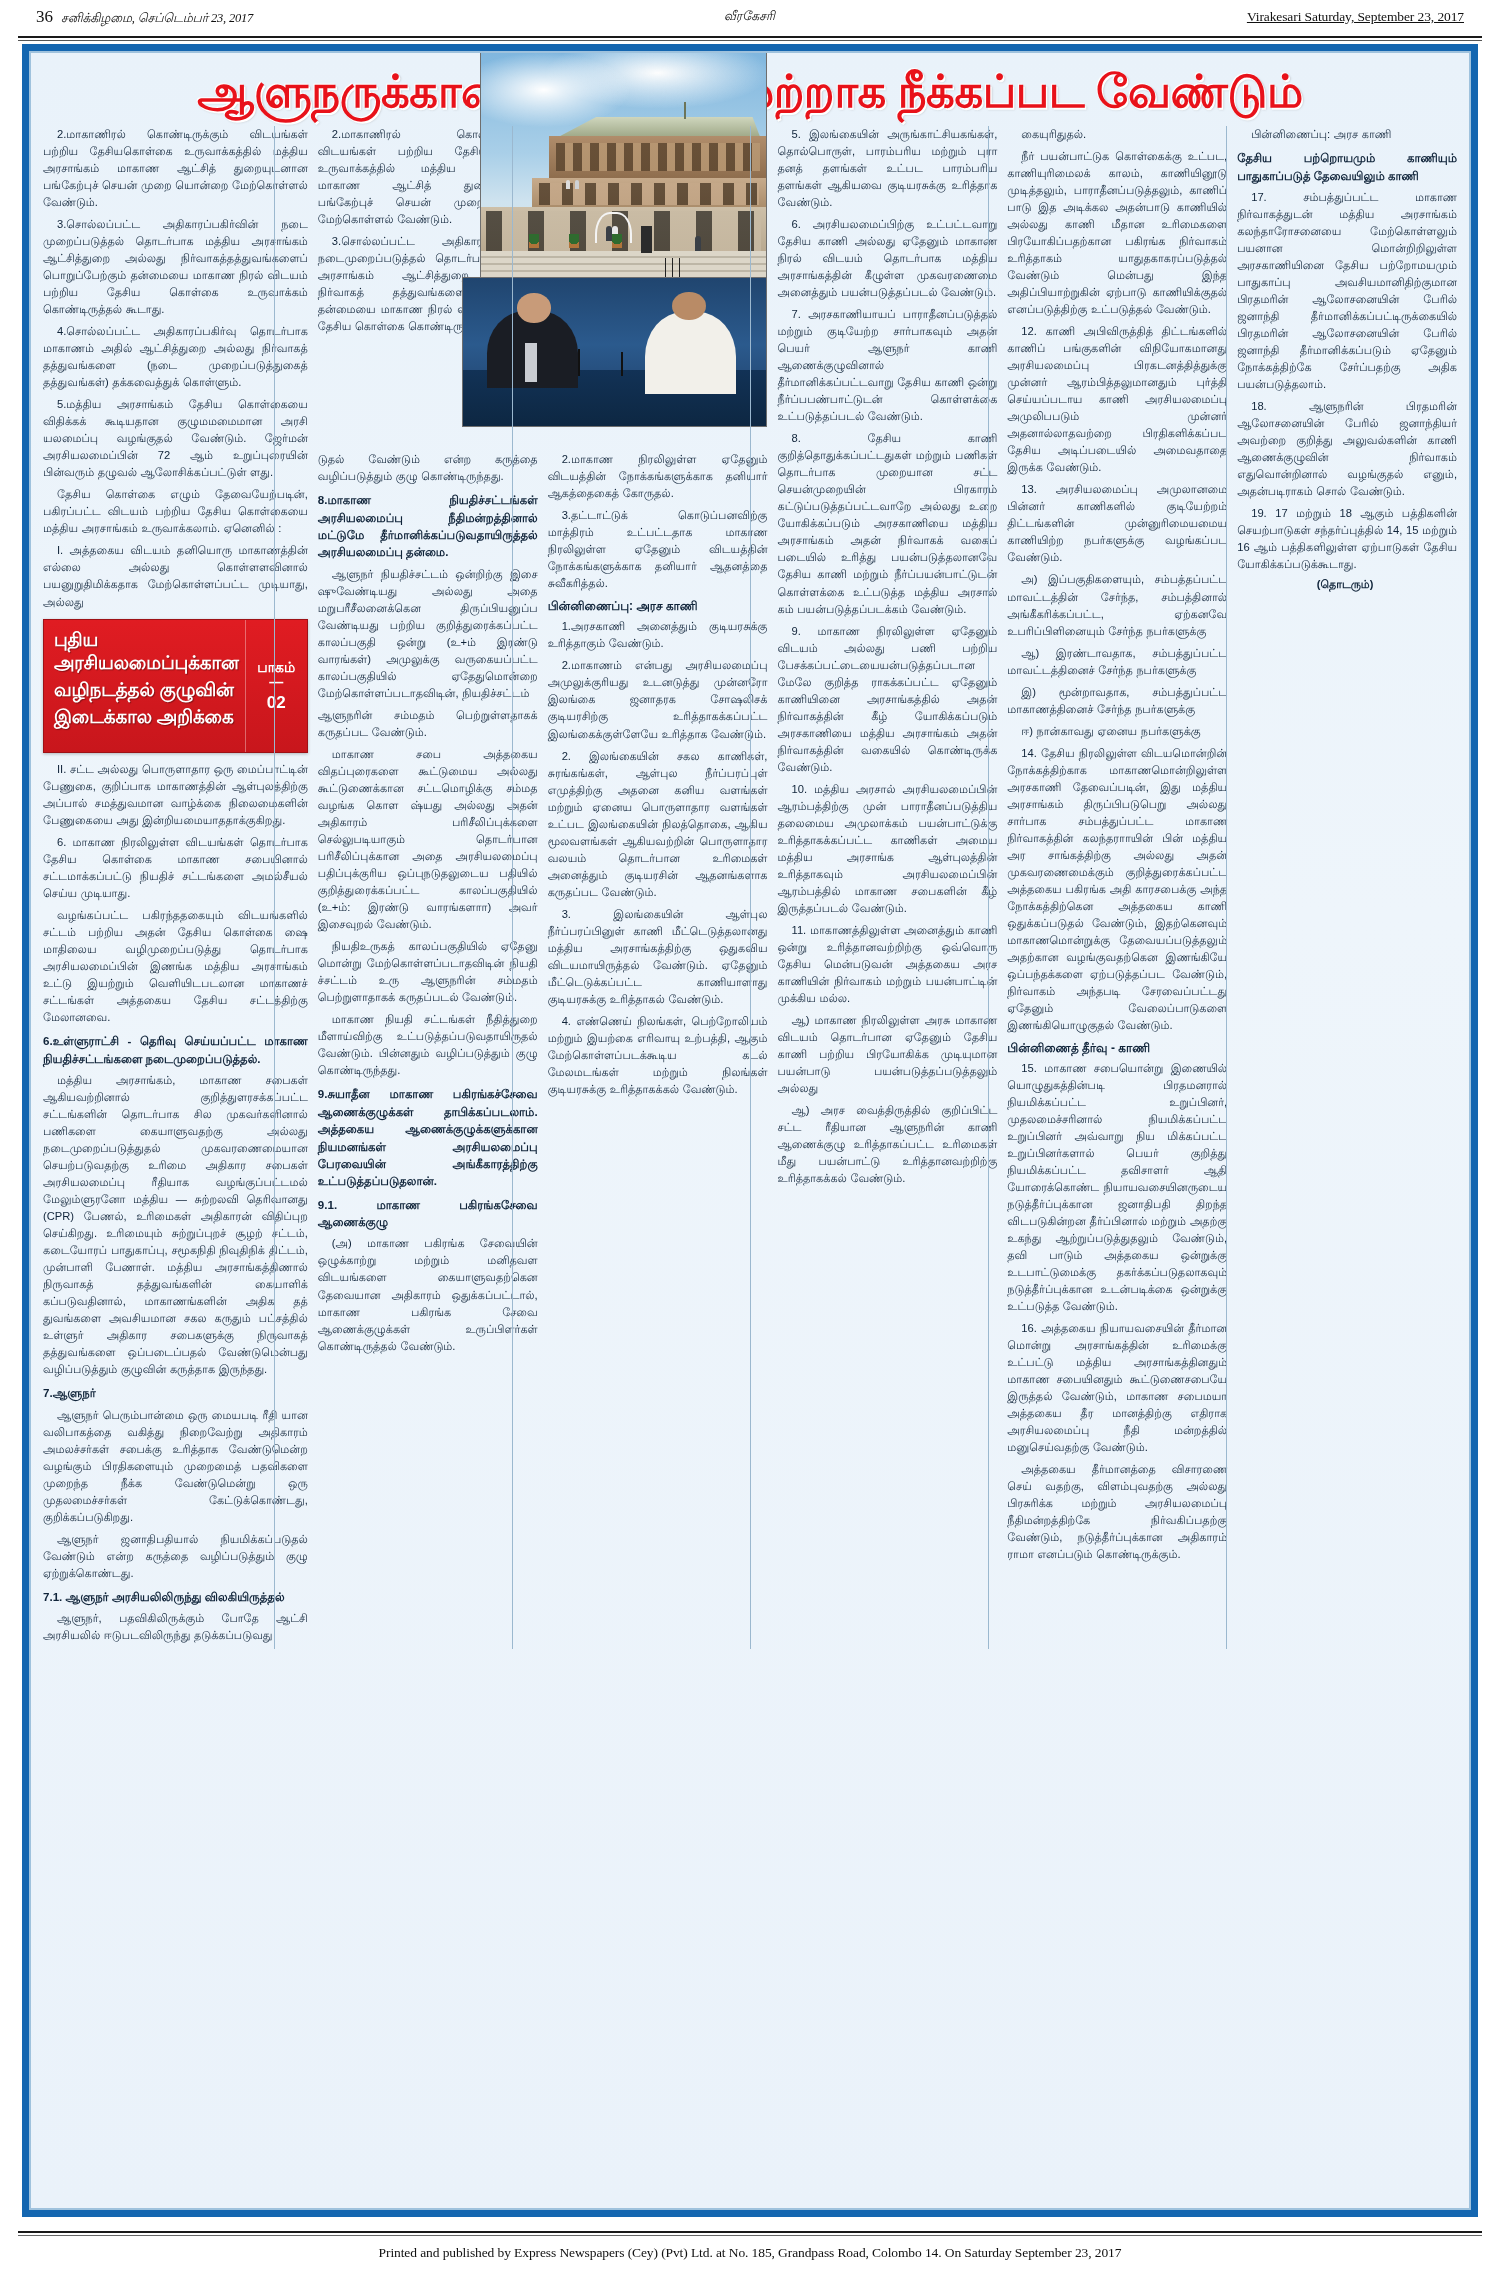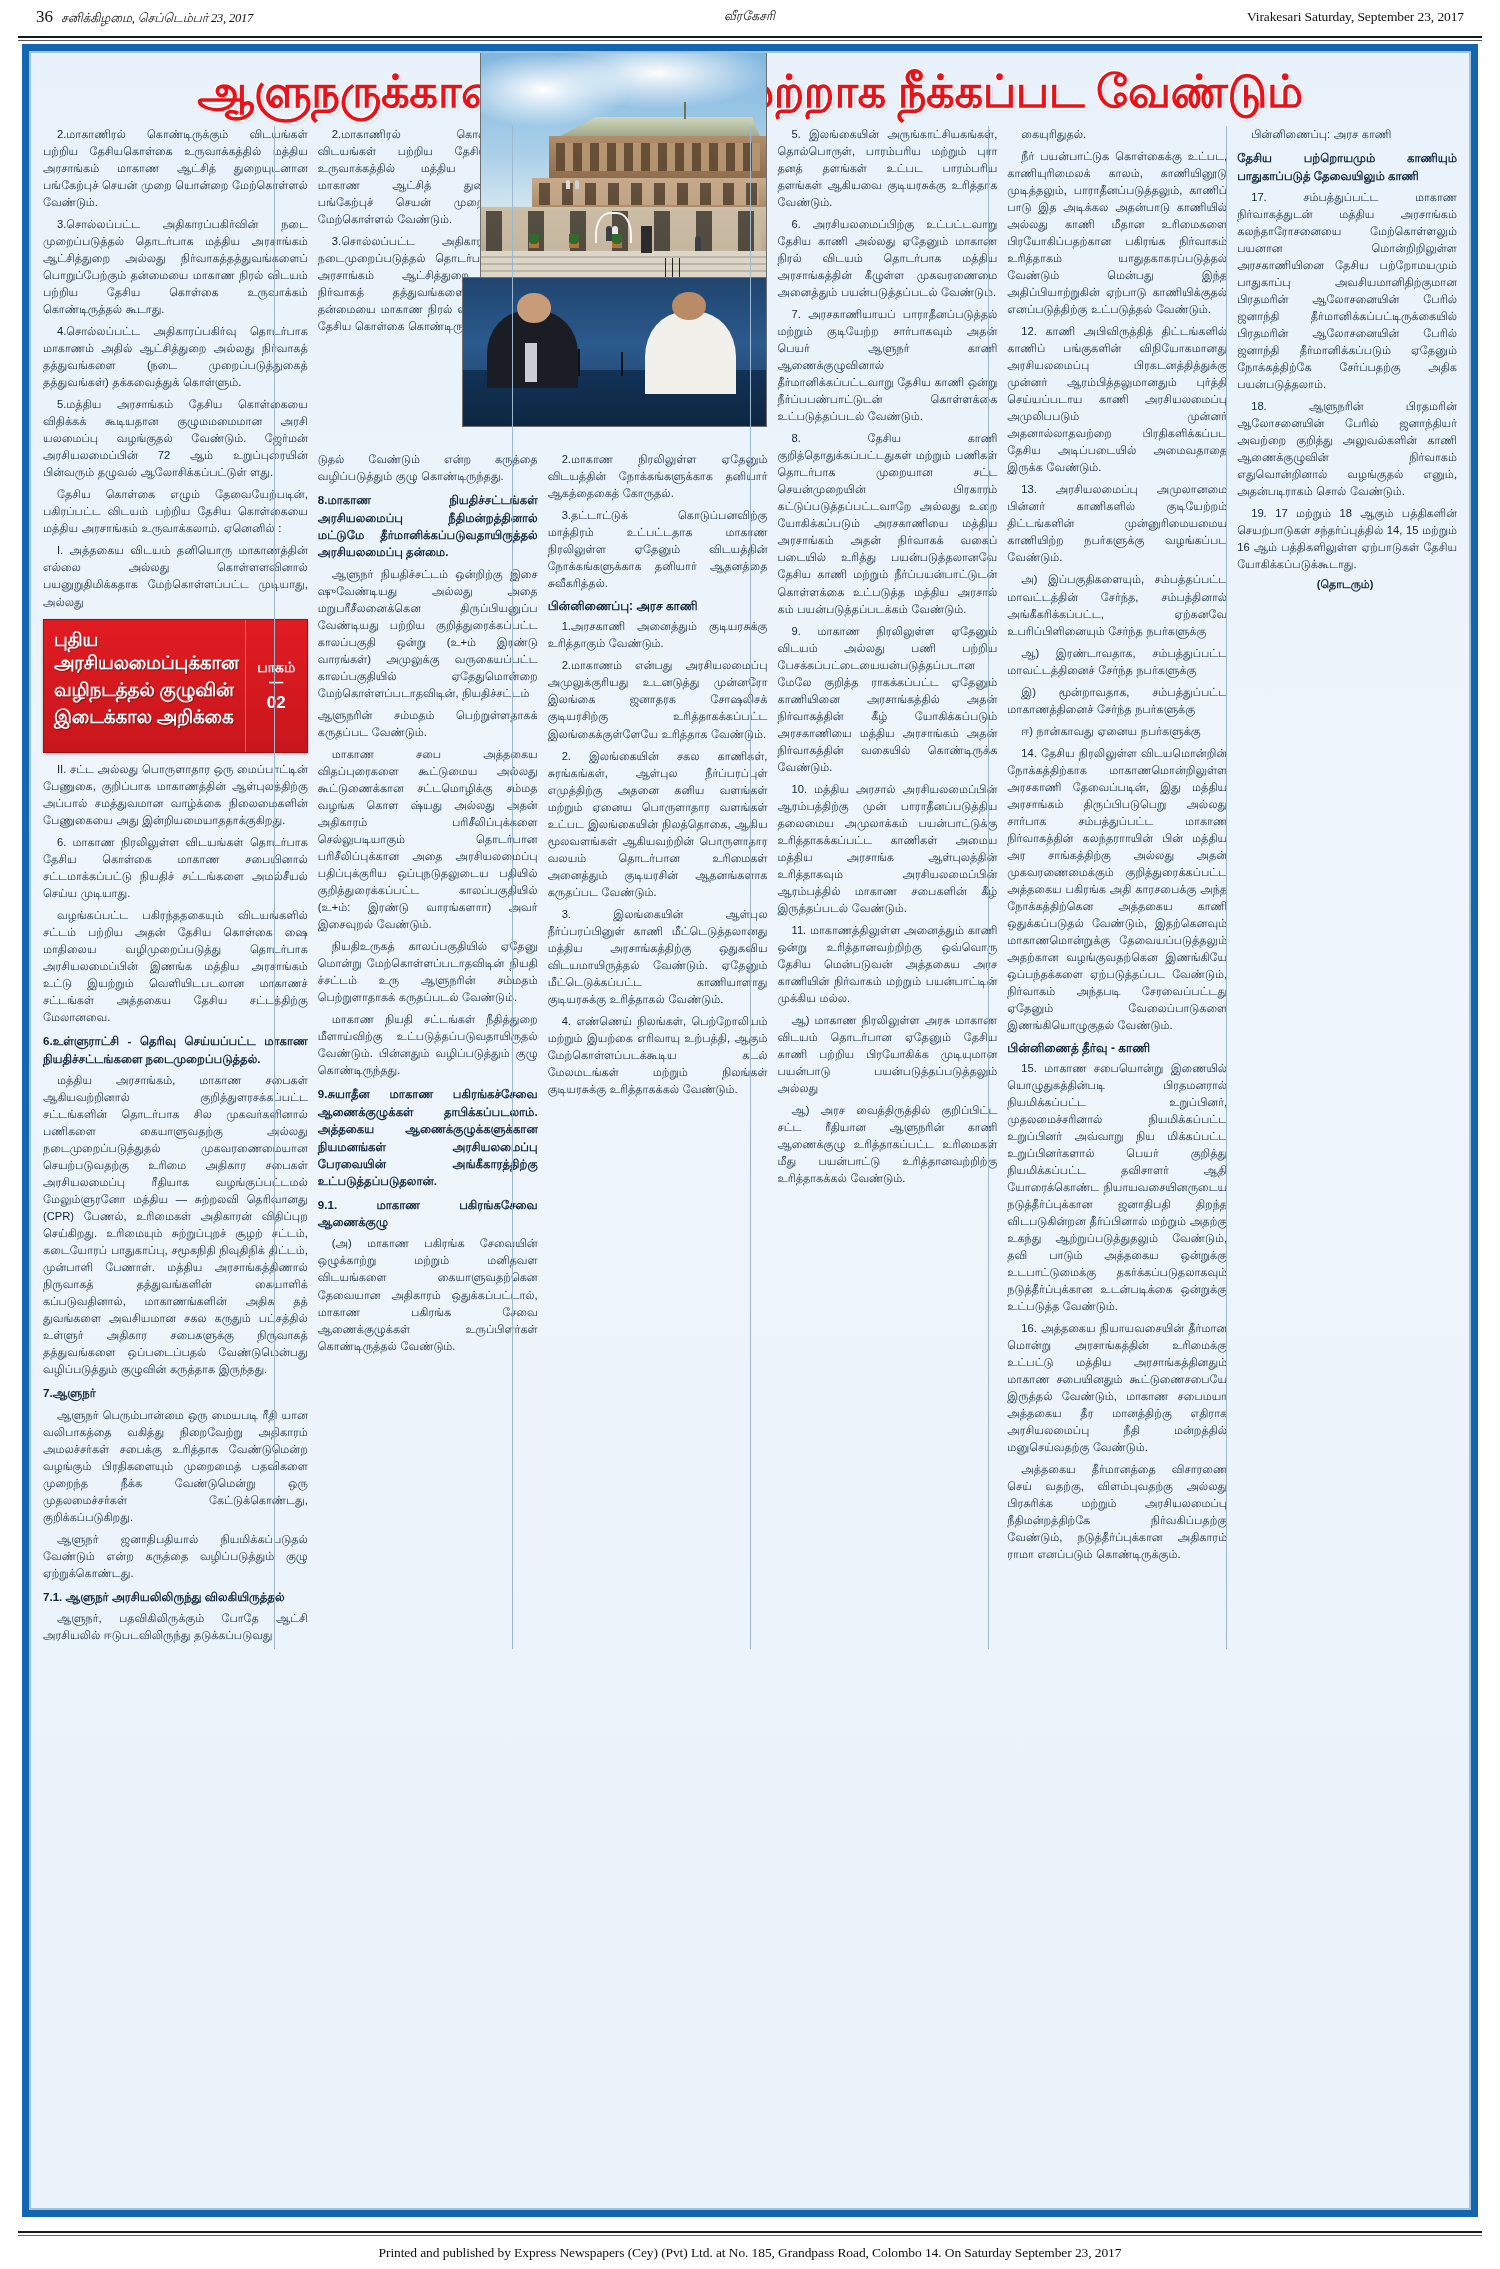--- a/index.html
+++ b/index.html
@@ -20,21 +20,21 @@
     position:relative;
   }
   .mh-left{ display:flex; align-items:baseline; gap:8px; }
   .mh-pageno{ font-family:"Liberation Serif", serif; font-size:17px; }
   .mh-tamil-date{ font-size:12.5px; font-style:italic; font-family:"Liberation Serif", serif; letter-spacing:-0.2px;}
   .mh-center{
     position:absolute; left:0; right:1px; text-align:center;
     font-size:12.5px; font-style:italic; font-family:"Liberation Serif", serif;
     pointer-events:none;
   }
-  .mh-right{ margin-left:auto; font-family:"Liberation Serif", serif; font-size:13.5px; letter-spacing:-0.1px; }
+  .mh-right{ margin-left:auto; font-family:"Liberation Serif", serif; font-size:13.5px; letter-spacing:-0.1px;text-decoration:underline; }
 
   .rule-top{ border-top:2.5px solid #1a1a1a; margin:2px 18px 0 18px; }
   .rule-top2{ border-top:1px solid #555; margin:2px 18px 0 18px; }
 
   
   .frame{
     position:absolute;
     left:22px; top:44px; right:22px; bottom:52px;
     border:7px solid #1466b0;
     background:#e8f1f9;

